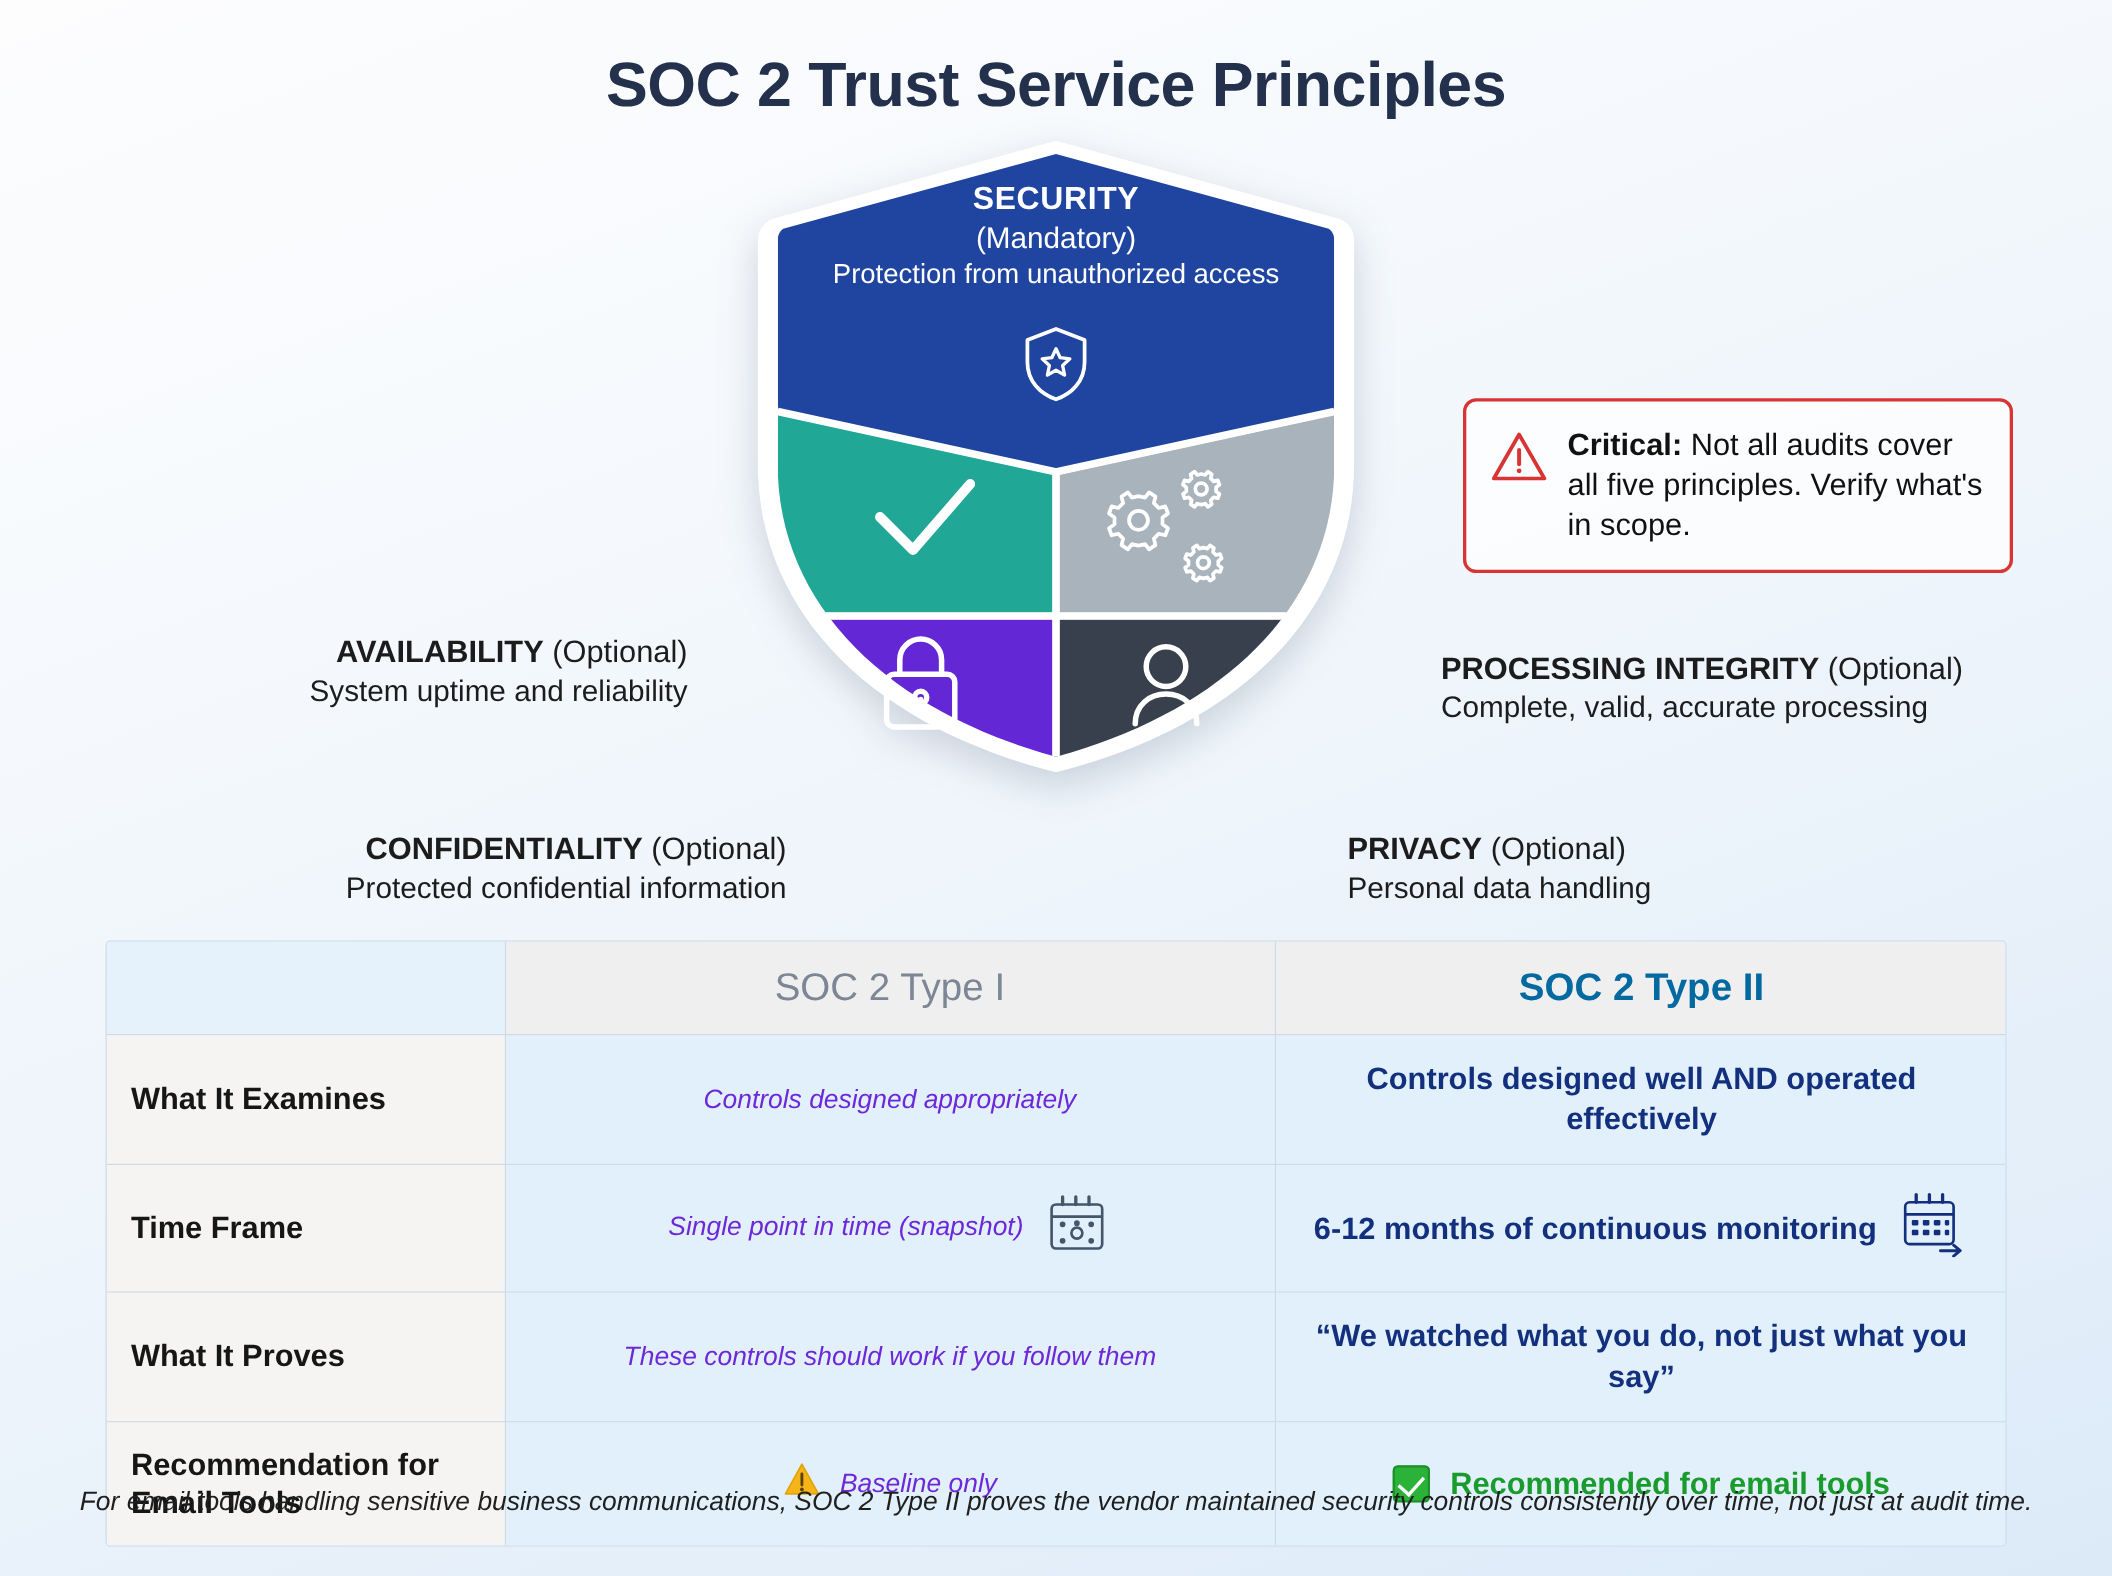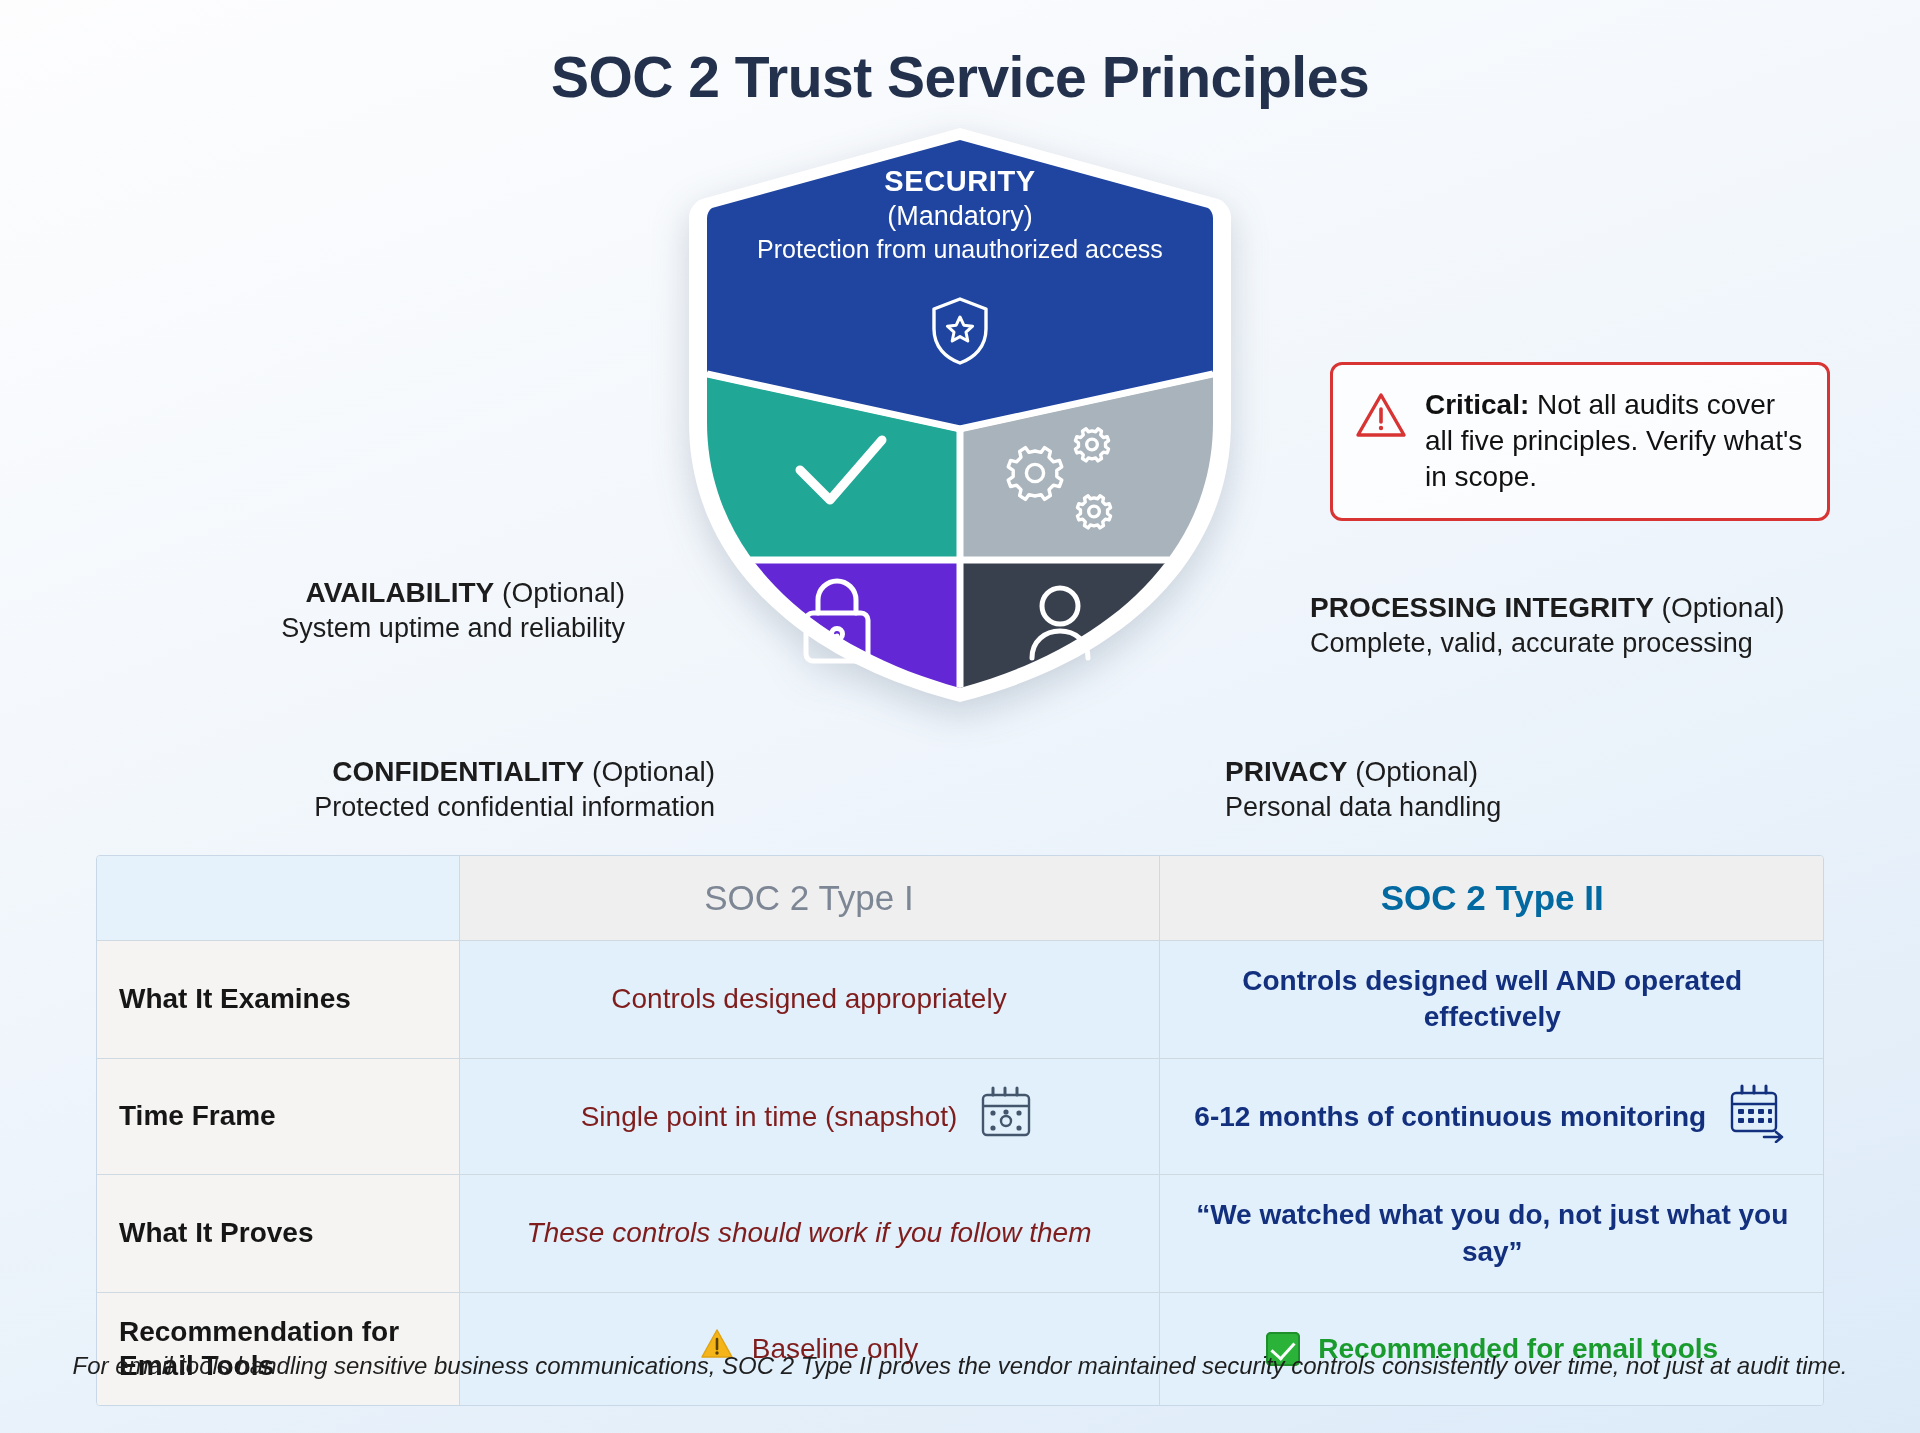--- a/index.html
+++ b/index.html
@@ -133,21 +133,21 @@
 
   td.rowhead {
     background: #f5f4f3;
     text-align: left;
     padding-left: 22px;
     font-size: 28px;
     font-weight: bold;
     color: #161616;
     line-height: 1.22;
   }
-  td.colA { background: #e2f0fb; font-size: 28px; color: #7f1d1d; line-height: 1.3; }
+  td.colA { background: #e2f0fb; font-size: 24px; color: #6d28d9; line-height: 1.3; font-style: italic; }
   td.colB { background: #e2f0fb; font-size: 28px; color: #13307e; font-weight: bold; line-height: 1.3; }
 
   .italic { font-style: italic; font-weight: normal; color: #1a1a1a; }
 
   .cell-inline {
     display: flex; align-items: center; justify-content: center; gap: 18px;
   }
   .cell-inline .txt { line-height: 1.28; }
 
   .rec-green { color: #1a9b2e; font-weight: bold; }

